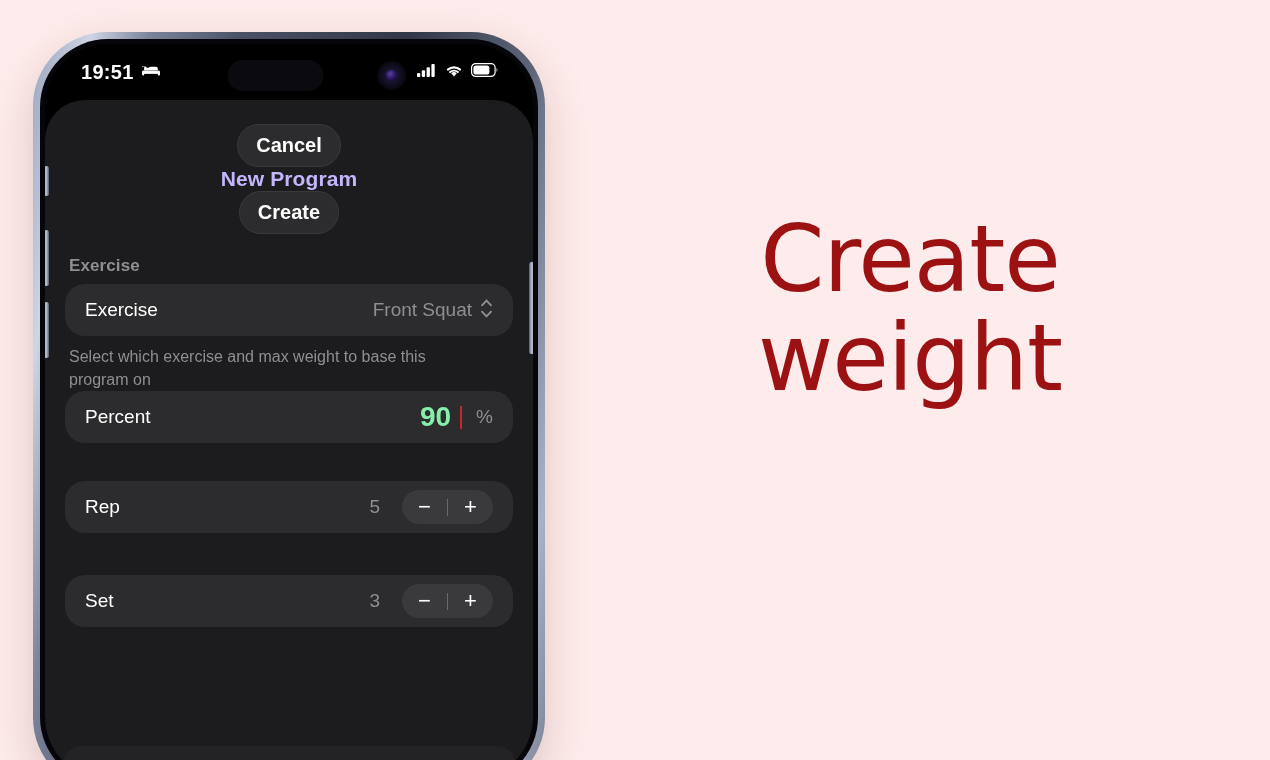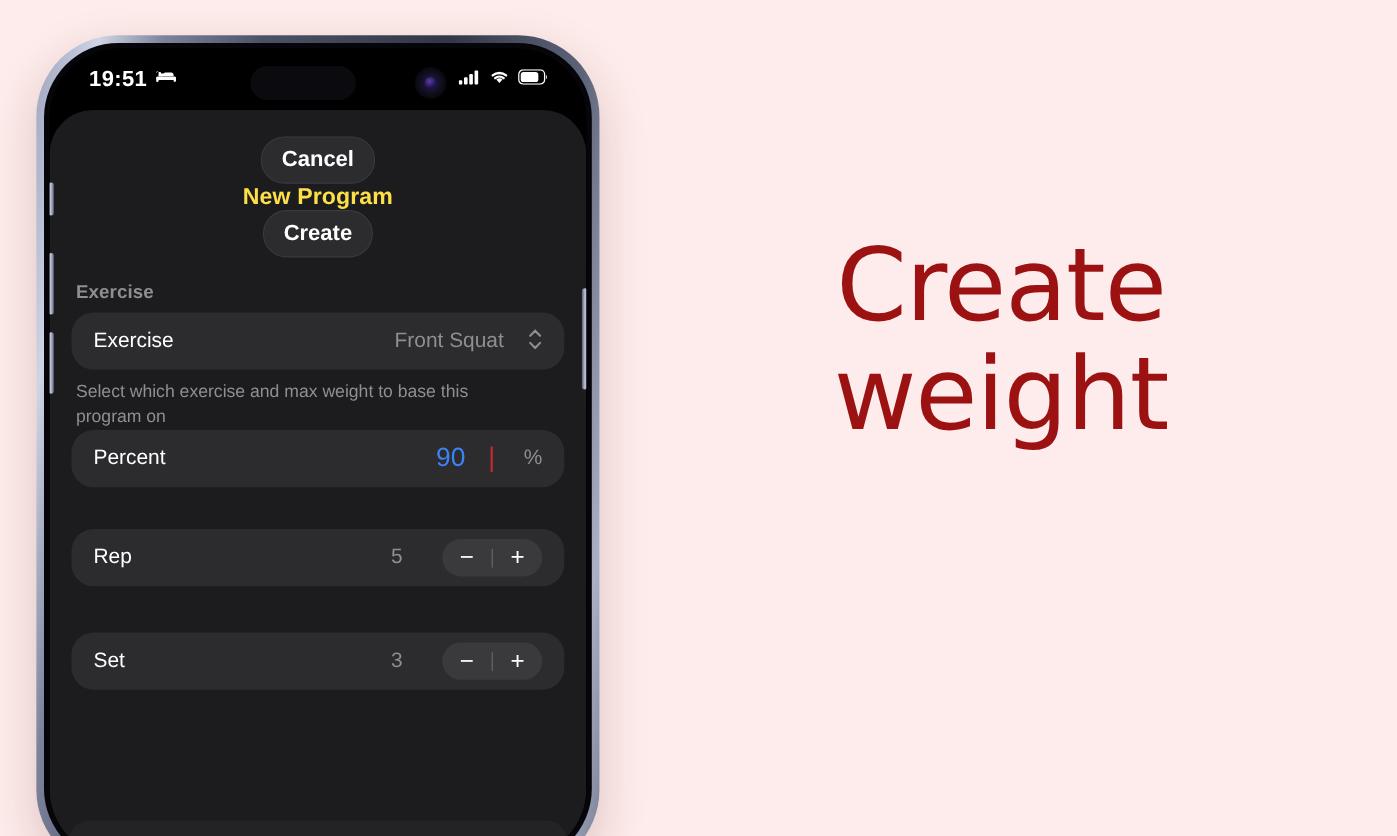--- a/index.html
+++ b/index.html
@@ -132,21 +132,21 @@
     color: #fff;
     font-size: 20px;
     font-weight: 600;
     padding: 9px 18px;
     border-radius: 22px;
     cursor: pointer;
     font-family: "Liberation Sans", sans-serif;
     white-space: nowrap;
   }
   .nav-title {
-    color: #fde047;
+    color: #c4b5fd;
     font-size: 21px;
     font-weight: 700;
     letter-spacing: .1px;
   }
 
   .section-head {
     color: #8e8e93;
     font-size: 17px;
     font-weight: 700;
     padding: 16px 24px 8px 24px;
@@ -161,38 +161,38 @@
     display: flex; align-items: center;
     padding: 0 20px;
   }
   .card-label {
     color: #fff;
     font-size: 19px;
   }
   .card-right {
     margin-left: auto;
     display: flex; align-items: center;
-    gap: 22px;
+    gap: 8px;
   }
   .card-value-muted { color: #8e8e93; font-size: 19px; }
   .chev {
     color: #8e8e93; font-size: 17px;
     display: inline-block;
     line-height: 1;
   }
   .footnote {
     color: #8e8e93;
     font-size: 16px;
     line-height: 1.42;
     padding: 10px 24px 0 24px;
     max-width: 420px;
   }
 
   
-  .num-val { color: #3b82f6; font-size: 24px; font-weight: 400; }
+  .num-val { color: #86efac; font-size: 28px; font-weight: 700; }
   .caret {
     display: inline-block;
     width: 2px; height: 23px;
     background: #c2282d;
     vertical-align: -4px;
     margin: 0 1px 0 1px;
   }
   .unit { color: #8e8e93; font-size: 19px; margin-left: 5px; }
 
   

